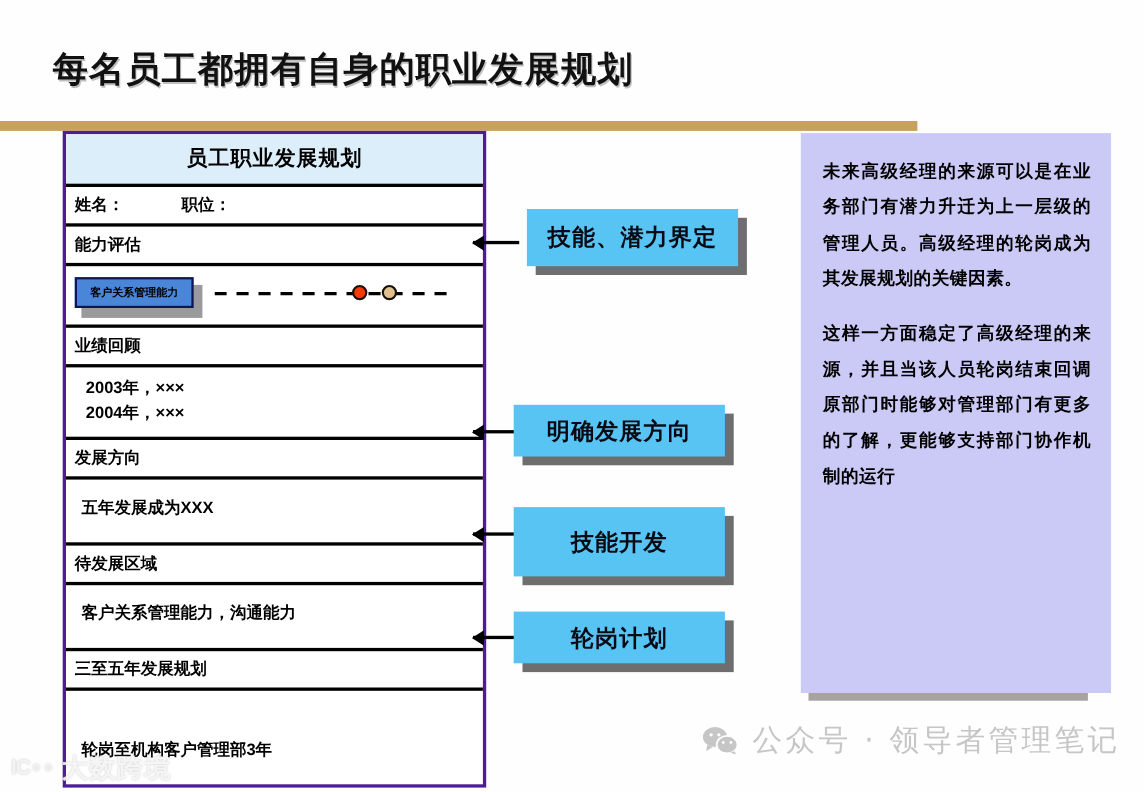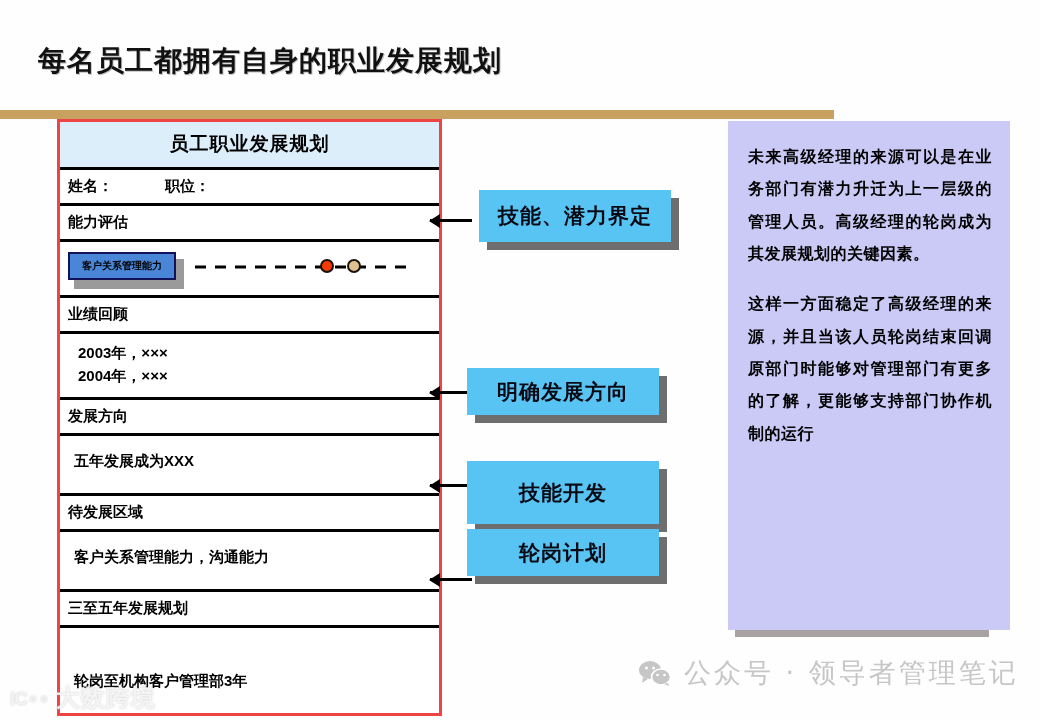--- a/index.html
+++ b/index.html
@@ -12,23 +12,23 @@
     height: 720px;
     position: relative;
     overflow: hidden;
     font-family: "Liberation Sans", "DejaVu Sans", sans-serif;
     background: #fefefe;
   }
 
   
   #slide-title {
     position: absolute;
-    left: 38px;
+    left: 48px;
     top: 42px;
-    font-size: 28px;
+    font-size: 32px;
     font-weight: bold;
     color: #111111;
     letter-spacing: 1px;
     white-space: nowrap;
     text-shadow: 1px 1px 0 rgba(0,0,0,0.25);
   }
 
   
   #gold-bar {
     position: absolute;
@@ -38,21 +38,21 @@
     height: 9px;
     background: #c8a060;
   }
 
   
   #plan-table {
     position: absolute;
     left: 57px;
     top: 119px;
     width: 385px;
-    border: 3px solid #ef4444;
+    border: 3px solid #4c1d95;
     border-collapse: collapse;
     background: #ffffff;
     box-sizing: border-box;
   }
   .trow {
     border-bottom: 3px solid #000000;
     box-sizing: border-box;
     position: relative;
   }
   .trow:last-child { border-bottom: none; margin-top: 28px; }
@@ -322,21 +322,21 @@
 <div class="callout" style="left:467px; top:368px; width:192px; height:47px;">
   <div class="callout-shadow"></div>
   <div class="callout-body">明确发展方向</div>
 </div>
 
 <div class="callout" style="left:467px; top:461px; width:192px; height:63px;">
   <div class="callout-shadow"></div>
   <div class="callout-body">技能开发</div>
 </div>
 
-<div class="callout" style="left:467px; top:529px; width:192px; height:47px;">
+<div class="callout" style="left:467px; top:556px; width:192px; height:47px;">
   <div class="callout-shadow"></div>
   <div class="callout-body">轮岗计划</div>
 </div>
 
 <div id="note-panel-shadow"></div>
 <div id="note-panel">
   <p>未来高级经理的来源可以是在业务部门有潜力升迁为上一层级的管理人员。高级经理的轮岗成为其发展规划的关键因素。</p>
   <p>这样一方面稳定了高级经理的来源，并且当该人员轮岗结束回调原部门时能够对管理部门有更多的了解，更能够支持部门协作机制的运行</p>
 </div>
 

